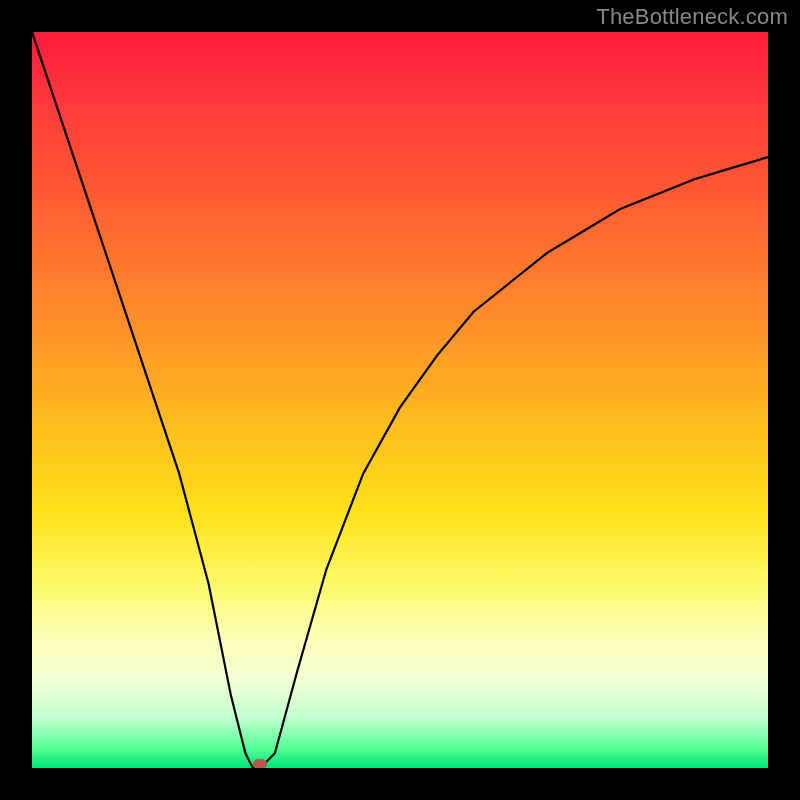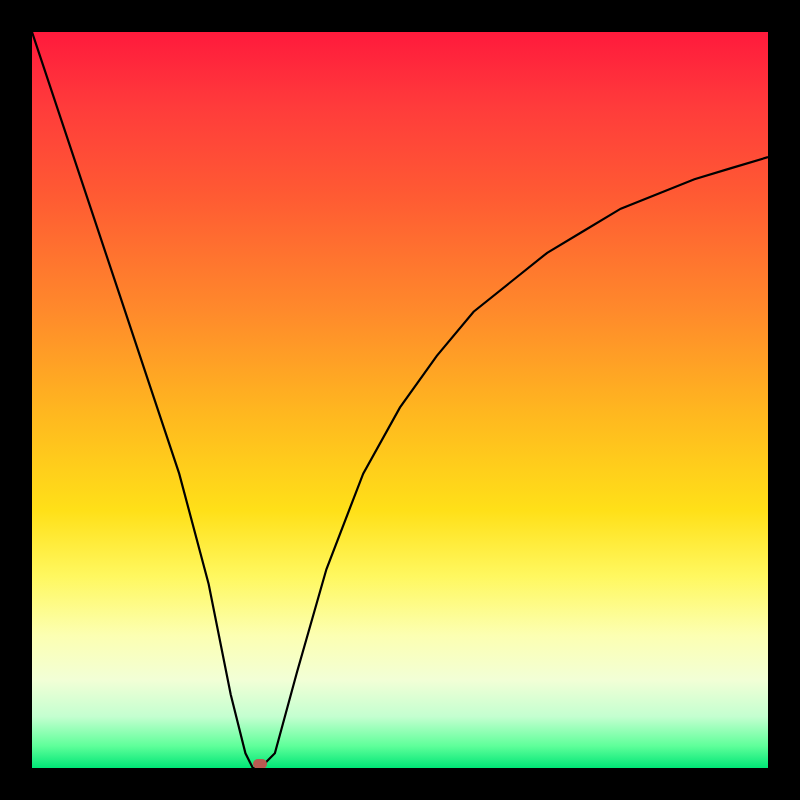--- a/index.html
+++ b/index.html
@@ -65,20 +65,21 @@
     border-radius: 5px;
     background: #b85a52;
     transform: translate(-50%, -50%);
     z-index: 3;
   }
 </style>
 </head>
 <body>
 
 <div class="frame">
+  <div class="watermark">TheBottleneck.com</div>
 
   <div class="plot-area">
     <div class="gradient-bg"></div>
 
     <svg class="curve" viewBox="0 0 736 736" preserveAspectRatio="none">
       <path id="curve-path" fill="none" stroke="#000000" stroke-width="2.2" d="M0.00 0.00 L29.44 88.32 L58.88 176.64 L88.32 264.96 L117.76 353.28 L147.20 441.60 L176.64 552.00 L198.72 662.40 L213.44 721.28 L220.80 736.00 L228.16 736.00 L242.88 721.28 L264.96 640.32 L294.40 537.28 L331.20 441.60 L368.00 375.36 L404.80 323.84 L441.60 279.68 L478.40 250.24 L515.20 220.80 L552.00 198.72 L588.80 176.64 L625.60 161.92 L662.40 147.20 L699.20 136.16 L736.00 125.12"></path>
     </svg>
 
     <div id="marker" class="marker" style="left: 228.16px; top: 732.32px; background: rgb(184, 90, 82);"></div>
   </div>

